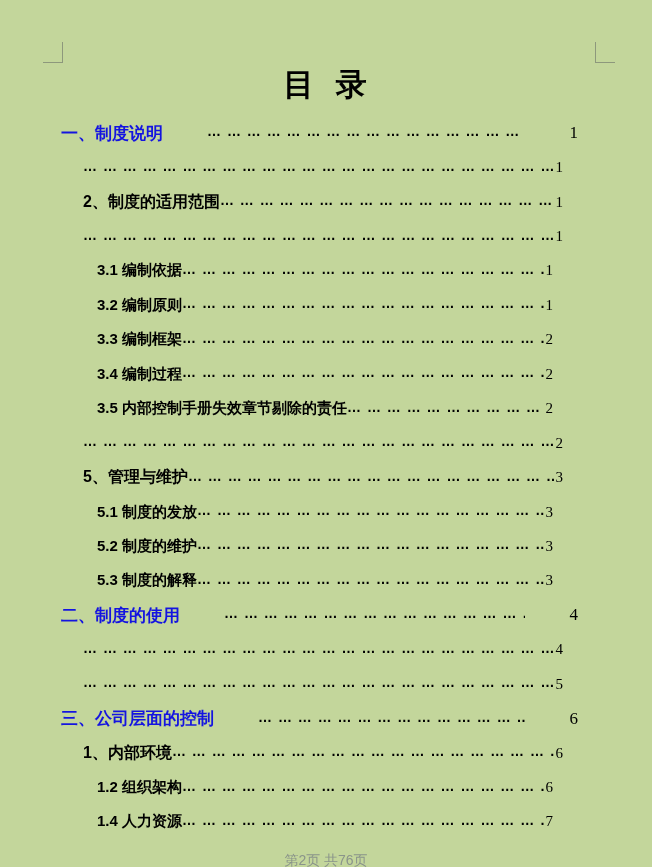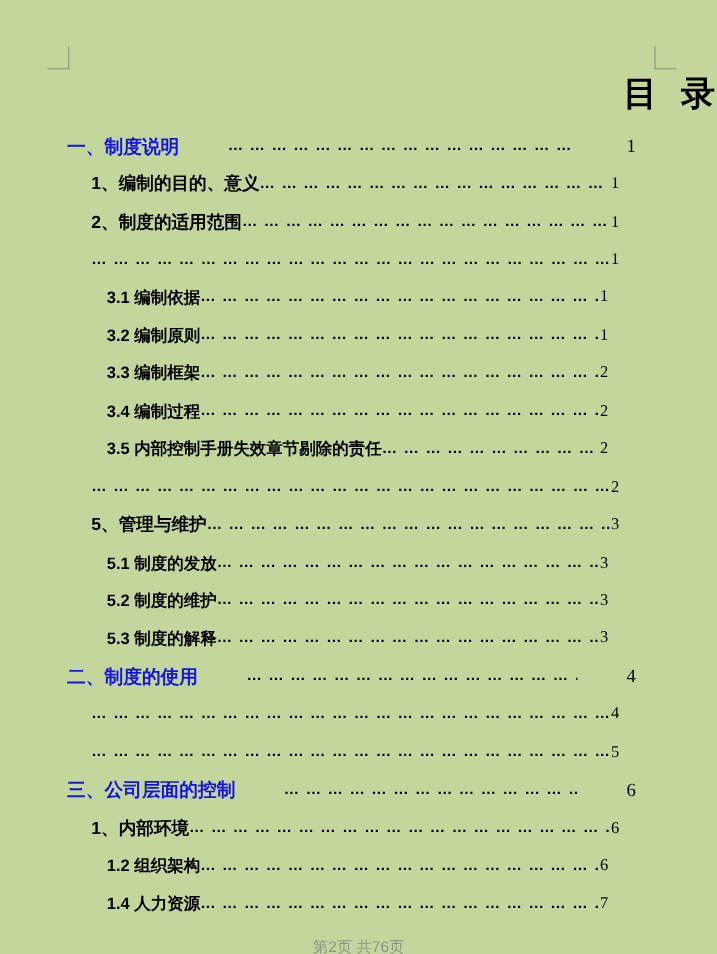--- a/index.html
+++ b/index.html
@@ -6,21 +6,21 @@
   body{
     width:652px;height:867px;overflow:hidden;position:relative;
     background:var(--bg,#c3d69b);
     font-family:"Liberation Sans","DejaVu Sans",sans-serif;
   }
   .crop-mark{position:absolute;width:19px;height:20px;}
   .crop-mark.tl{left:43px;top:42px;border-right:1px solid var(--mark,#8d987c);border-bottom:1px solid var(--mark,#8d987c);}
   .crop-mark.tr{left:595px;top:42px;border-left:1px solid var(--mark,#8d987c);border-bottom:1px solid var(--mark,#8d987c);}
   .doc-title{
     position:absolute;left:0;top:64px;width:652px;margin:0;
-    text-align:right;font-family:"Liberation Serif","DejaVu Serif",serif;
+    text-align:center;font-family:"Liberation Serif","DejaVu Serif",serif;
     font-size:31px;font-weight:600;color:#000;letter-spacing:2px;white-space:pre;
   }
   #toc{position:absolute;left:0;top:116px;width:652px;}
   .row{
     height:34.45px;display:flex;align-items:center;
     font-weight:bold;color:#000;
   }
   .row .label{white-space:nowrap;flex:0 0 auto;}
   .row .leader{
     flex:1 1 auto;overflow:hidden;white-space:nowrap;
@@ -53,21 +53,20 @@
   <h1 class="doc-title">目  录</h1>
 
   <div id="toc">
   <div class="row l1">
     <span class="label">一、制度说明</span>
     <span class="leader">… … … … … … … … … … … … … … … … … … … … … … … … … … … … … … … … … … … … … … … … … … … … … … … … … … … … … … … … … … … … </span>
     <span class="pagenum">1</span>
   </div>
 
   <div class="row l2">
-    <span class="label">1、编制的目的、意义</span>
     <span class="leader">… … … … … … … … … … … … … … … … … … … … … … … … … … … … … … … … … … … … … … … … … … … … … … … … … … … … … … … … … … … … </span>
     <span class="pagenum">1</span>
   </div>
 
   <div class="row l2">
     <span class="label">2、制度的适用范围</span>
     <span class="leader">… … … … … … … … … … … … … … … … … … … … … … … … … … … … … … … … … … … … … … … … … … … … … … … … … … … … … … … … … … … … </span>
     <span class="pagenum">1</span>
   </div>
 

